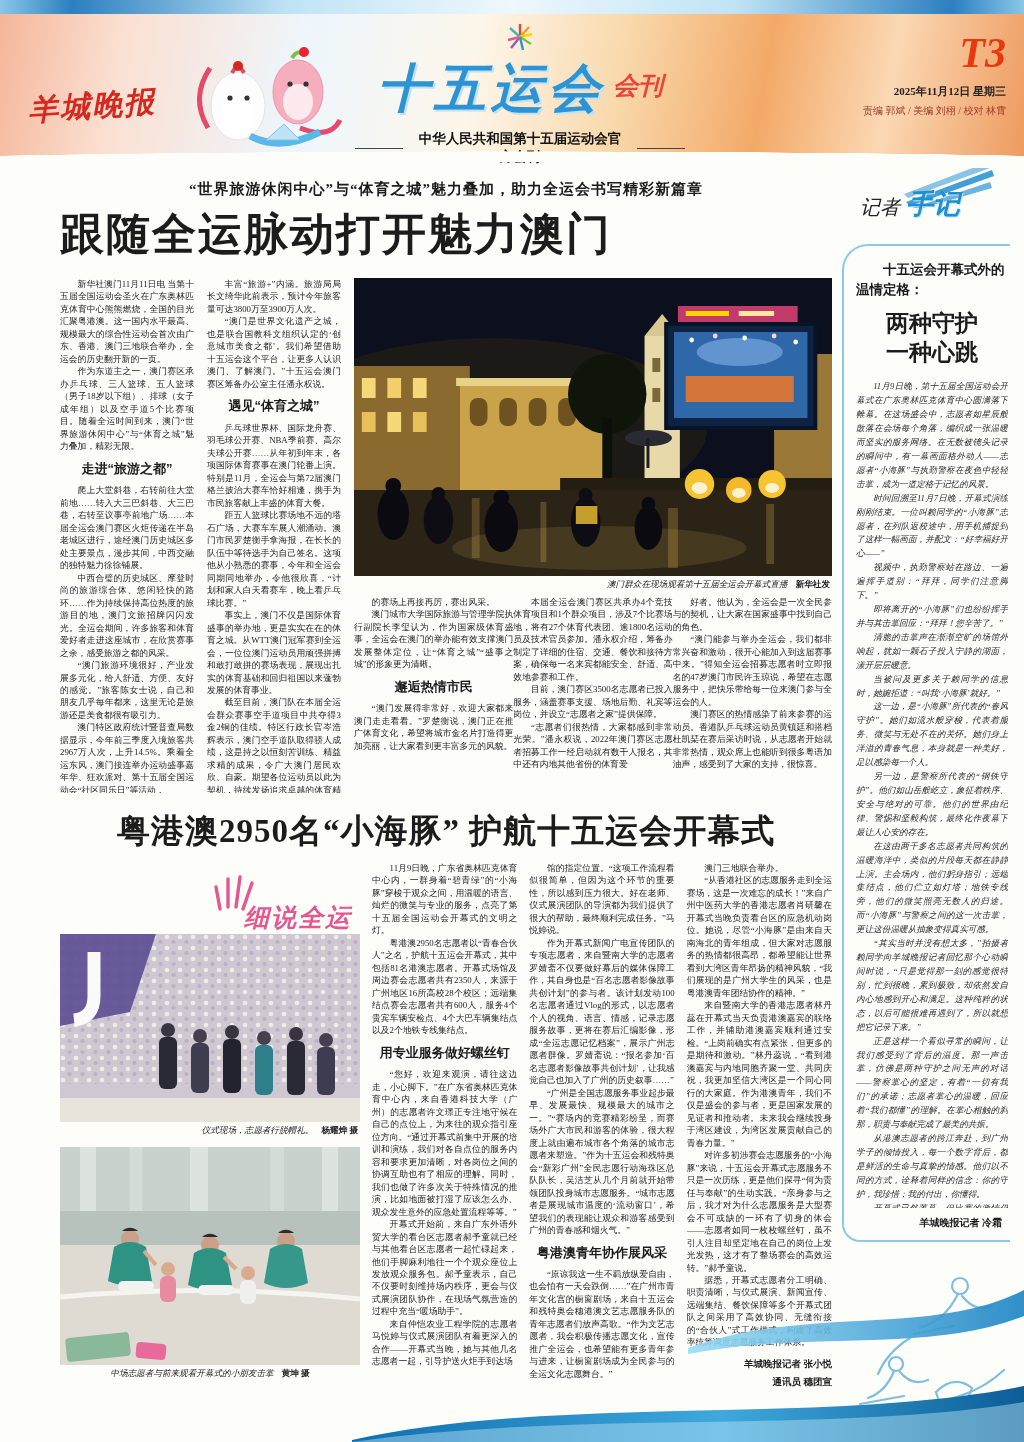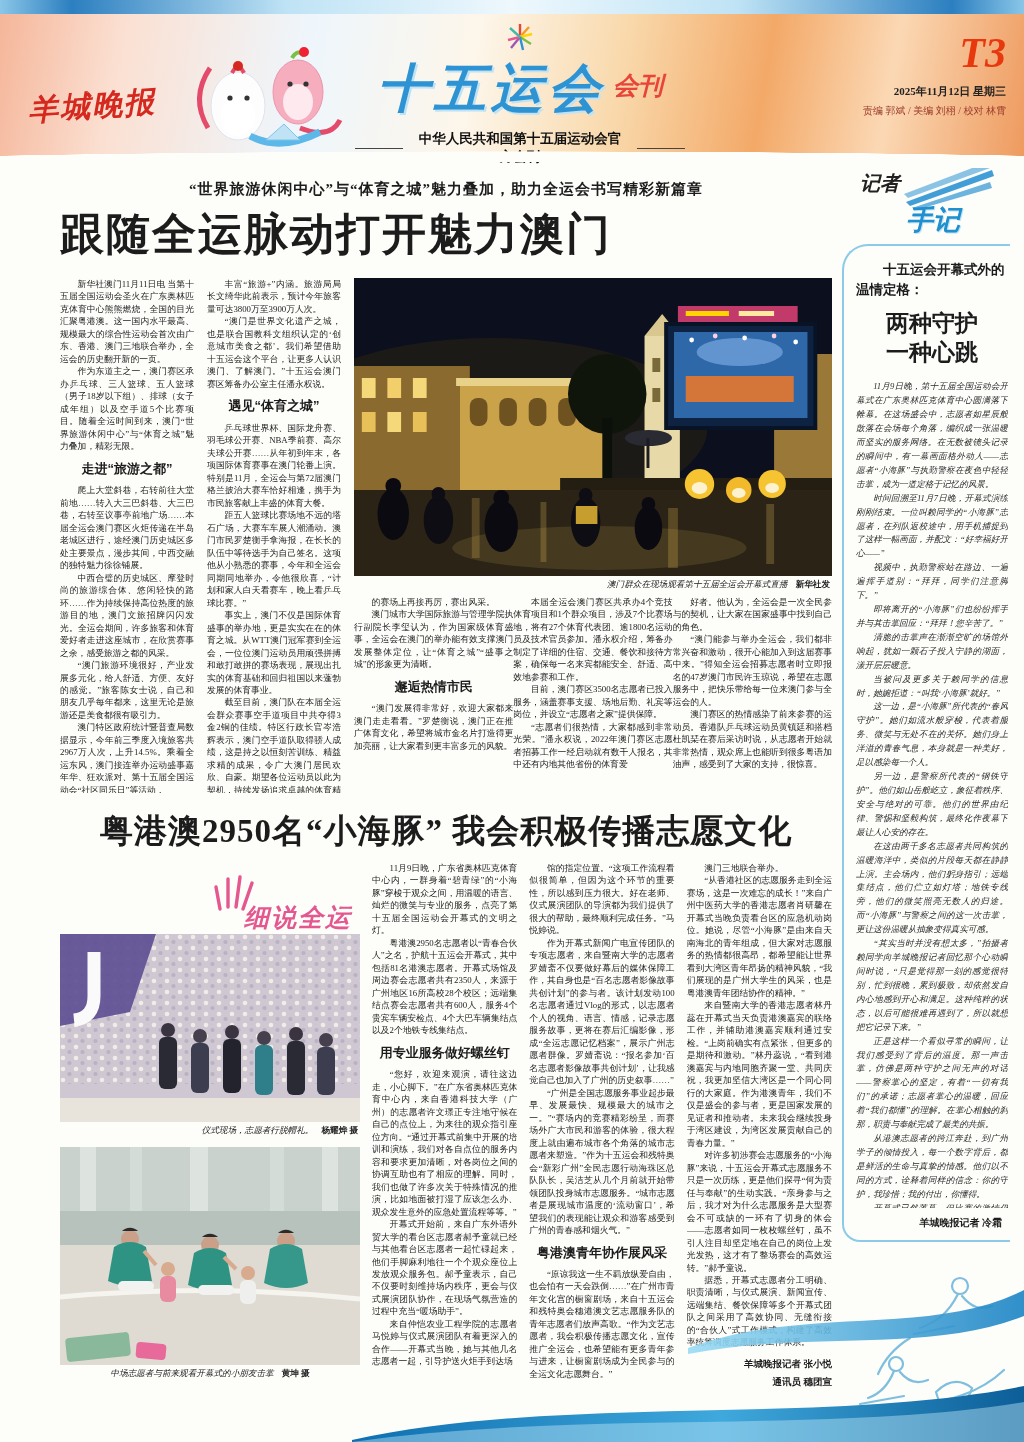--- a/index.html
+++ b/index.html
@@ -60,23 +60,23 @@
   .a2-left { flex:0 0 300px; }
   .badge-row { display:flex; justify-content:flex-end; align-items:flex-end; height:72px; padding-right:8px; }
   .badge-xsqy { position:relative; color:#e4578f; font-size:25px; font-weight:900; font-style:italic; letter-spacing:2px; }
   .badge-rays { position:absolute; left:-34px; top:-34px; }
   .photo-frame { position:relative; overflow:hidden; }
   .a2-col { flex:1; }
   .byline2 { margin-top:6px; text-indent:0 !important; text-align:right; font-weight:700; font-size:9.5px; line-height:1.9; padding-left:14px; }
 
   
   .nb-badge { position:relative; height:76px; }
-  .nb-jizhe { position:absolute; left:18px; top:2px; font-size:20px; font-weight:700; font-style:italic; color:#222; }
+  .nb-jizhe { position:absolute; left:18px; top:26px; font-size:20px; font-weight:400; font-style:italic; color:#222; }
   .nb-fan { position:absolute; left:62px; top:0; }
-  .nb-shouji { position:absolute; left:64px; top:34px; font-size:27px; font-weight:900; font-style:italic; color:#1f8fce;
+  .nb-shouji { position:absolute; left:64px; top:18px; font-size:27px; font-weight:900; font-style:italic; color:#1f8fce;
                text-shadow:1px 1px 0 #bfe2f5; }
   .nb-box { border-left:2px solid #8ccbe8; border-top:2px solid #8ccbe8; border-bottom:2px solid #8ccbe8;
             border-radius:26px 0 0 18px; padding:14px 2px 10px 12px; }
   .nb-subtitle { font-size:13.5px; font-weight:700; line-height:1.5; text-indent:2em; }
   .nb-title { text-align:center; font-size:23px; font-weight:900; line-height:1.3; margin:8px 0 12px; }
   .nb-text { max-height:828px; overflow:hidden; }
   .nb-text p { font-size:8.6px; line-height:1.62; text-align:justify; text-indent:2em; font-style:italic; color:#2a2a2a; }
   .nb-byline { text-align:right; font-size:10px; font-weight:700; margin-top:8px; padding-right:6px; }
   .lineart { display:block; margin:10px auto 0; }
 
@@ -256,21 +256,21 @@
                   <p class="para">好者。他认为，全运会是一次全民参与的契机，让大家在国家盛事中找到自己的角色。</p>
                   <p class="para">“澳门能参与举办全运会，我们都非常兴奋和激动，很开心能加入到这届赛事中来。”得知全运会招募志愿者时立即报名的47岁澳门市民许玉琼说，希望在志愿服务中，把快乐带给每一位来澳门参与全运会的人。</p>
                   <p class="para">澳门赛区的热情感染了前来参赛的运动员。香港队乒乓球运动员黄镇廷和搭档杜凯琹在赛后采访时说，从志愿者开始就非常热情，观众席上也能听到很多粤语加油声，感受到了大家的支持，很惊喜。</p>
                 </div>
             </div>
           </div>
         </div>
       </section>
 
       <section>
-        <h2 class="headline2">粤港澳2950名“小海豚” 我会积极传播志愿文化</h2>
+        <h2 class="headline2">粤港澳2950名“小海豚” 护航十五运会开幕式</h2>
         <div class="art2-body">
           <div class="a2-left">
             <div class="badge-row">
               <div class="badge-xsqy">
                 <svg class="badge-rays" width="46" height="44" viewBox="0 0 46 44">
                   <g stroke="#e4578f" stroke-width="3.4" stroke-linecap="round">
                     <path d="M10,42 L6,20"></path>
                       <path d="M18,40 L18,12"></path>
                       <path d="M26,40 L30,10"></path>
                       <path d="M33,42 L42,16"></path>

